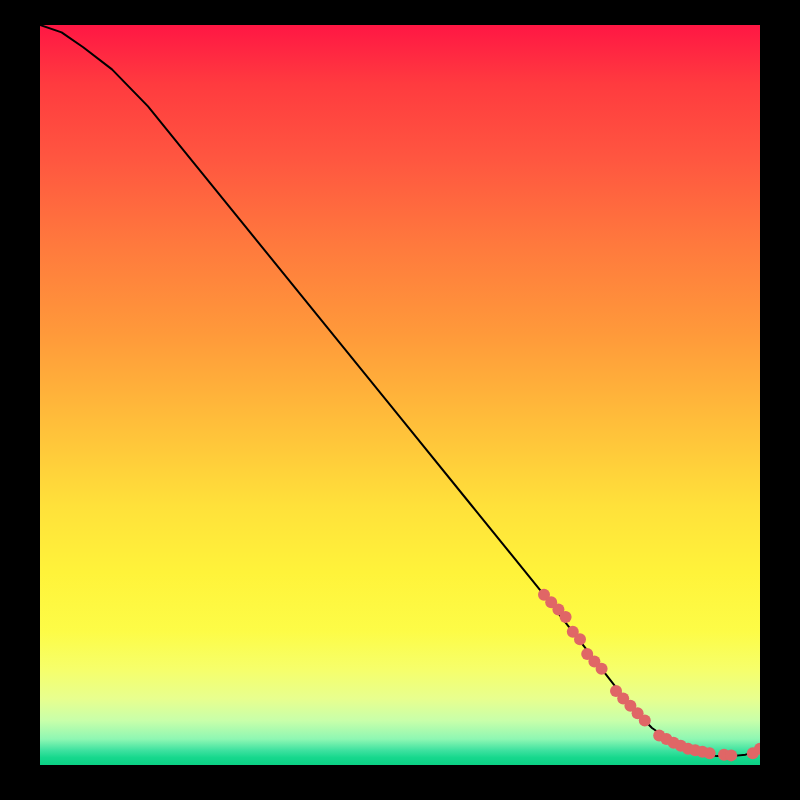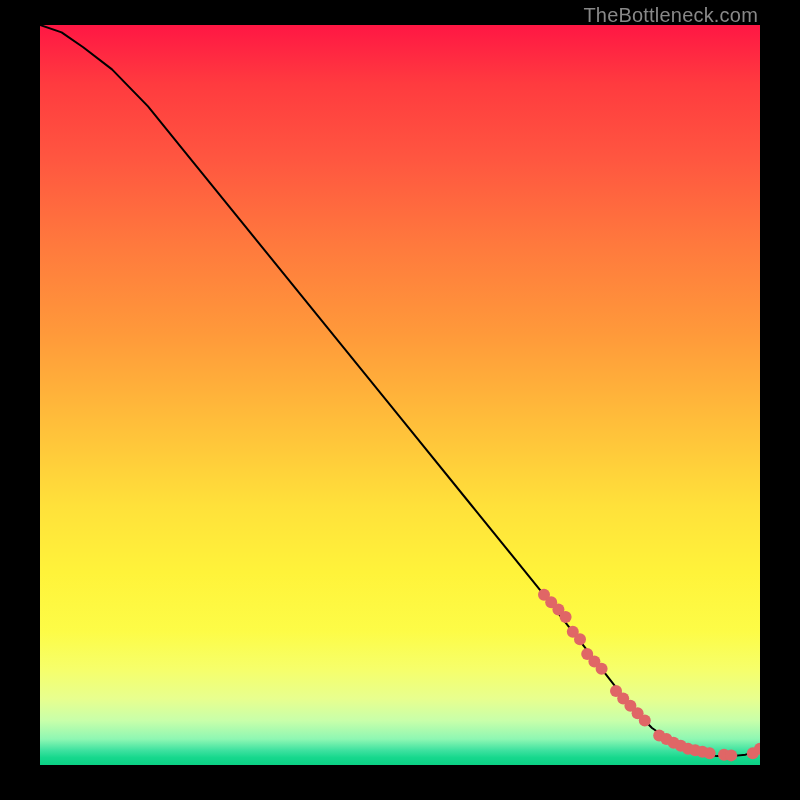--- a/index.html
+++ b/index.html
@@ -96,15 +96,14 @@
           <circle cx="662.40" cy="726.68" r="6" fill="#e06666"></circle>
           <circle cx="669.60" cy="728.16" r="6" fill="#e06666"></circle>
           <circle cx="684.00" cy="729.64" r="6" fill="#e06666"></circle>
           <circle cx="691.20" cy="730.38" r="6" fill="#e06666"></circle>
           <circle cx="712.80" cy="728.16" r="6" fill="#e06666"></circle>
           <circle cx="720.00" cy="723.72" r="6" fill="#e06666"></circle>
         </g>
     </svg>
   </div>
 
-  <div class="watermark">TheBottleneck.com</div>
 
 </div>
 
 </body></html>

